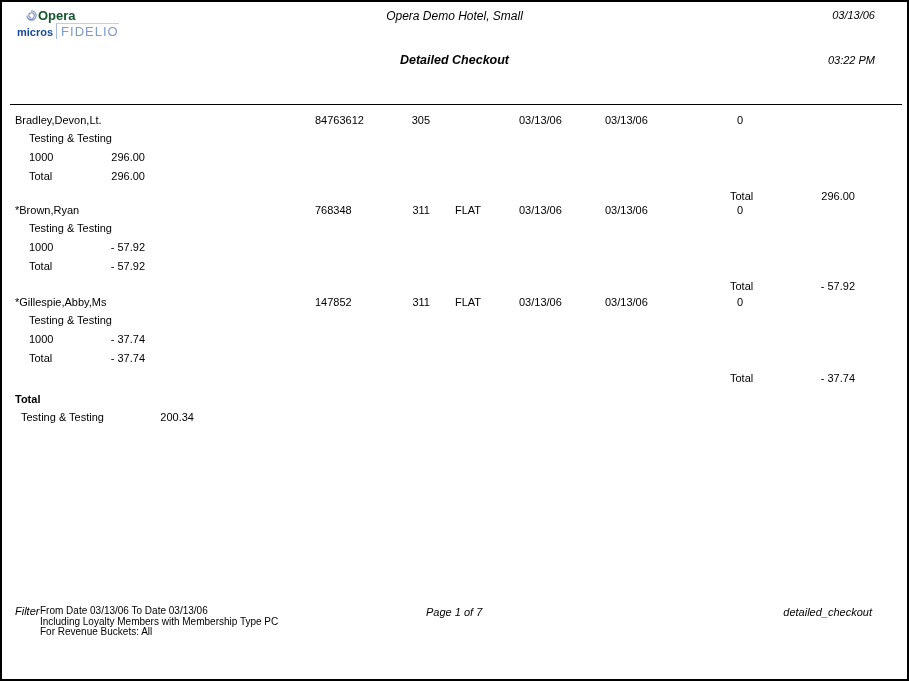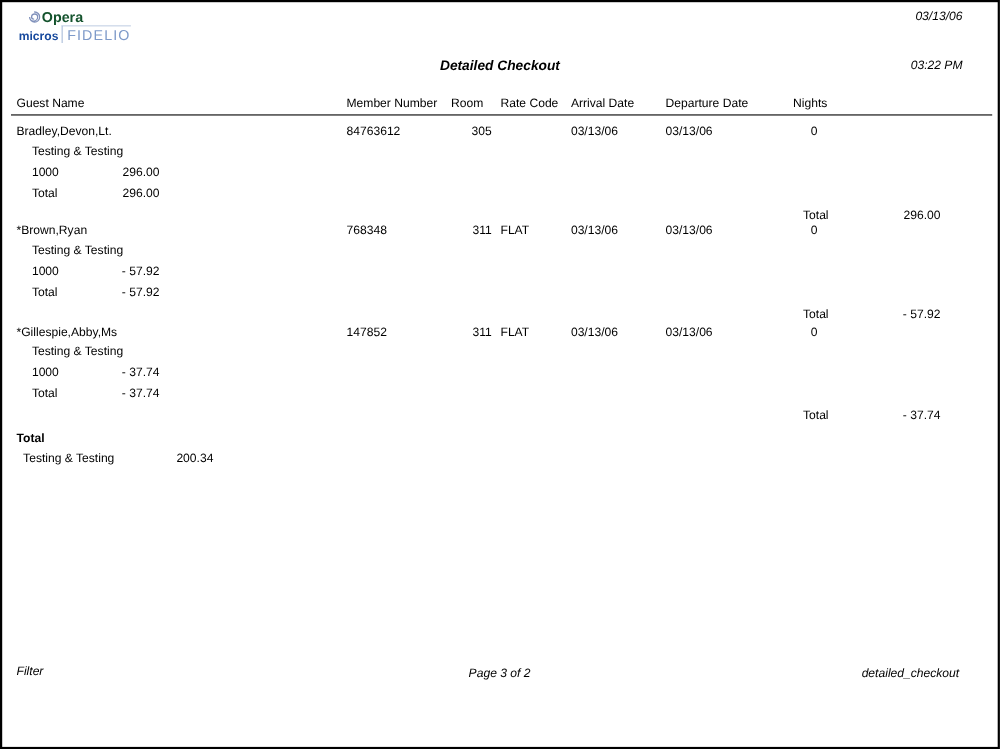--- a/index.html
+++ b/index.html
@@ -39,21 +39,21 @@
   .ch-departure{left:603px;}
   .ch-nights{left:719px;}
   .header-rule{left:8px;top:102px;width:892px;height:1px;background:#000;}
 
   
   .guest-block{position:absolute;left:0;width:100%;height:95px;padding-left:28px;}
   .gb-0{top:112px;} .gb-1{top:202px;} .gb-2{top:294px;}
   .guest-block span{position:absolute;white-space:nowrap;}
   .g-name{left:13px;top:0;}
   .g-member{left:313px;top:0;}
-  .g-room{left:408px;top:0;width:20px;text-align:right;margin-left:17px;}
+  .g-room{left:408px;top:0;width:20px;text-align:right;}
   .g-rate{left:453px;top:0;}
   .g-arrival{left:517px;top:0;}
   .g-departure{left:603px;top:0;}
   .g-nights{left:728px;top:0;width:20px;text-align:center;}
   .g-bucket-name{left:27px;top:18px;}
   .g-bucket-code{left:27px;top:37px;}
   .g-bucket-amt{left:43px;top:37px;width:100px;text-align:right;}
   .g-sub-label{left:27px;top:56px;}
   .g-sub-amt{left:43px;top:56px;width:100px;text-align:right;}
   .g-total-label{left:728px;top:76px;}
@@ -79,33 +79,25 @@
     <span class="logo-swirl">
       <svg width="11" height="11" viewBox="0 0 24 24">
         <path d="M12 2a10 10 0 1 1-10 10 8 8 0 0 0 8 8 8 8 0 0 0 8-8 6 6 0 0 0-6-6 6 6 0 0 0-6 6 4 4 0 0 0 4 4" fill="none" stroke="#8091bb" stroke-width="2.6" stroke-linecap="round"></path>
       </svg>
     </span><span>Opera</span>
   </div>
   <div class="abs logo-sub">
     <span class="micros">micros</span><span class="fidelio">FIDELIO</span>
   </div>
 
+  <div class="abs hotel-name">Opera Demo Hotel, Small</div>
   <div class="abs report-date">03/13/06</div>
   <div class="abs report-title">Detailed Checkout</div>
   <div class="abs report-time">03:22 PM</div>
 
-  <div class="abs col-headers">
-    <span class="ch-guest">Guest Name</span>
-    <span class="ch-member">Member Number</span>
-    <span class="ch-room">Room</span>
-    <span class="ch-rate">Rate Code</span>
-    <span class="ch-arrival">Arrival Date</span>
-    <span class="ch-departure">Departure Date</span>
-    <span class="ch-nights">Nights</span>
-  </div>
   <div class="abs header-rule"></div>
 
   <div class="guest-block gb-0">
     <span class="g-name">Bradley,Devon,Lt.</span>
     <span class="g-member">84763612</span>
     <span class="g-room">305</span>
     <span class="g-rate"></span>
     <span class="g-arrival">03/13/06</span>
     <span class="g-departure">03/13/06</span>
     <span class="g-nights">0</span>
@@ -150,16 +142,21 @@
     <span class="g-sub-amt">- 37.74</span>
     <span class="g-total-label">Total</span>
     <span class="g-total-amt">- 37.74</span>
   </div>
 
   <div class="abs gt-label">Total</div>
   <div class="abs gt-bucket">Testing &amp; Testing</div>
   <div class="abs gt-amt">200.34</div>
 
   <div class="abs filter-label">Filter</div>
-  <div class="abs page-info">Page 3 of 2</div>
+  <div class="abs filter-lines">
+    <div>From Date 03/13/06 To Date 03/13/06</div>
+    <div>Including Loyalty Members with Membership Type PC</div>
+    <div>For Revenue Buckets: All</div>
+  </div>
+  <div class="abs page-info">Page 1 of 7</div>
   <div class="abs report-file">detailed_checkout</div>
 
 </div>
 
 </body></html>

